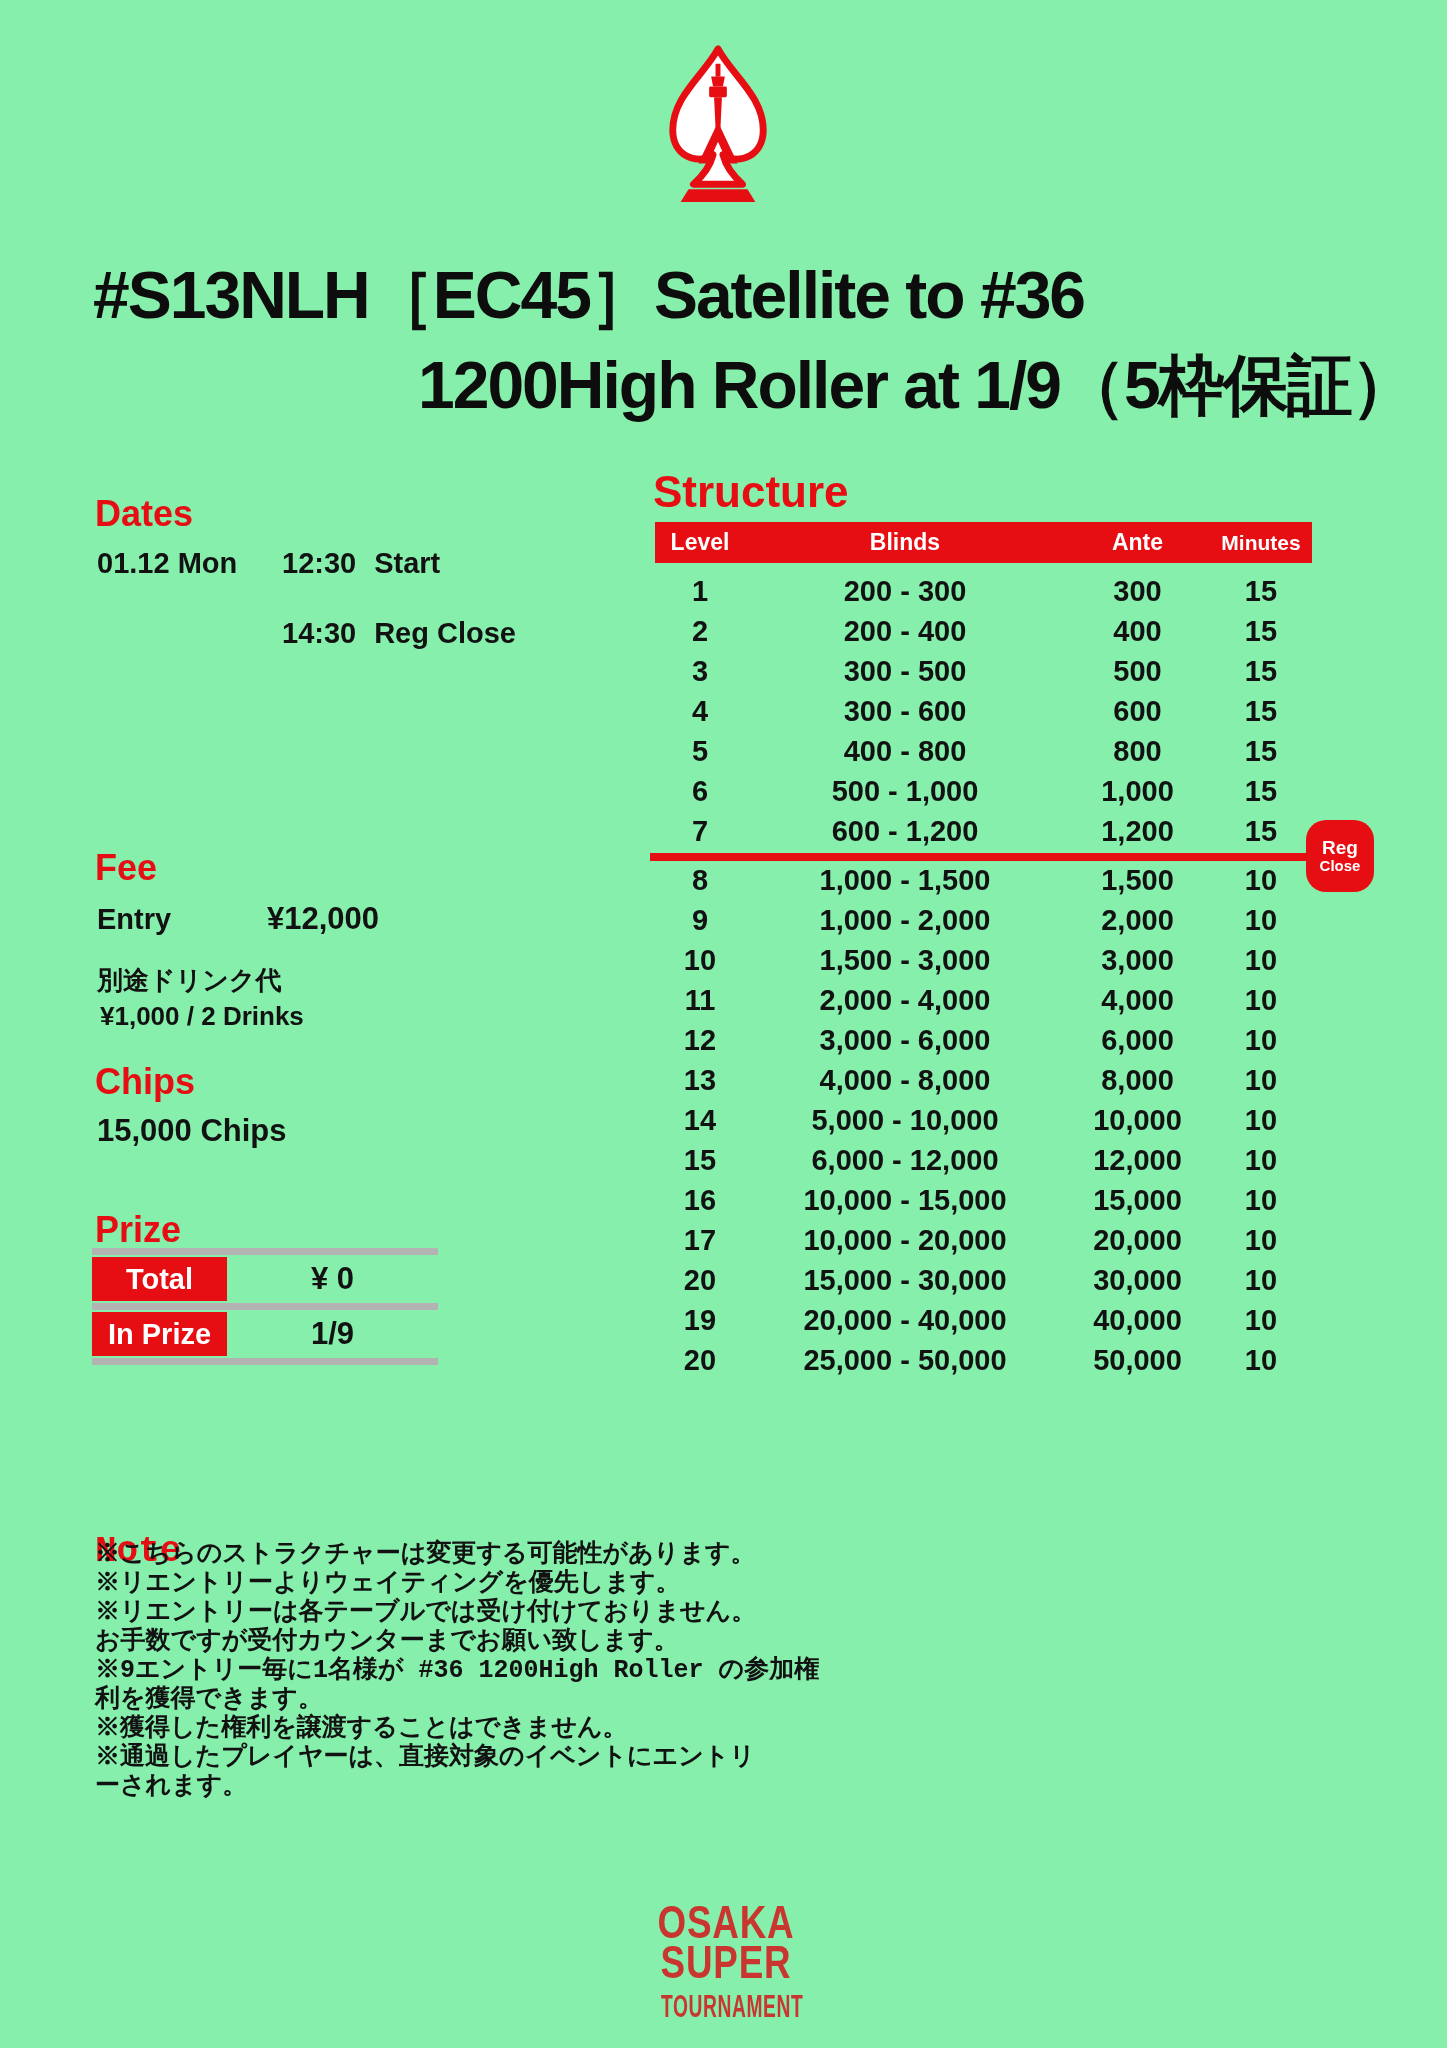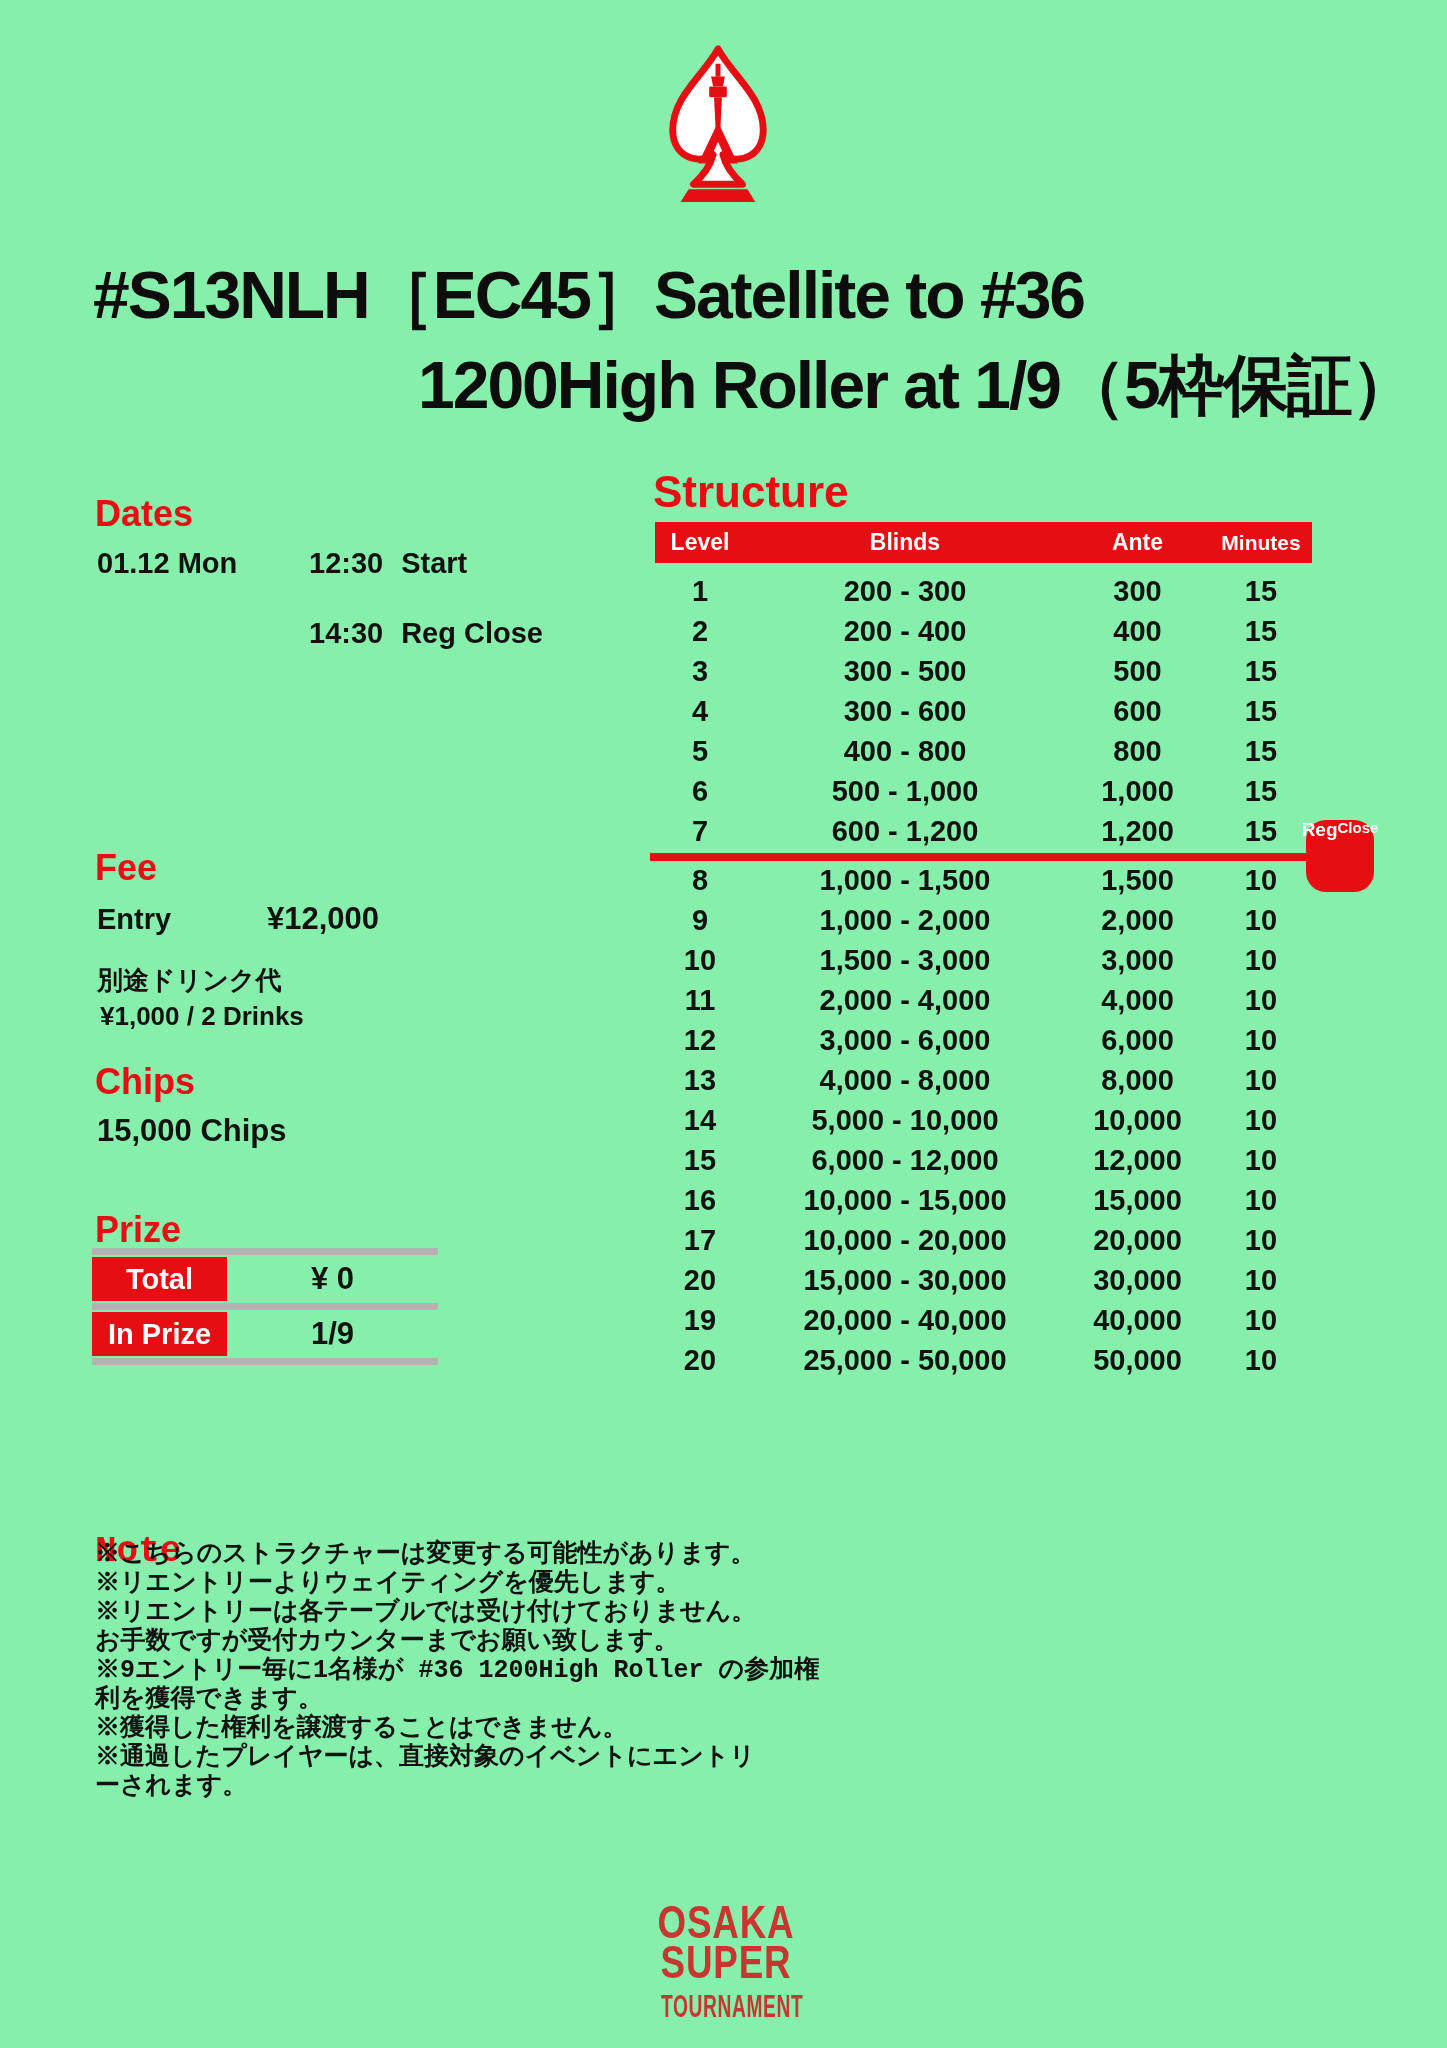--- a/index.html
+++ b/index.html
@@ -27,21 +27,21 @@
   .title-line{font-weight:bold;white-space:nowrap;letter-spacing:-2px;font-size:66px;line-height:1;color:#0d0d0d;}
   .title-line-1{left:93px;top:262px;}
   .title-line-2{left:418px;top:352px;}
 
   
   .sec-h{font-weight:bold;color:var(--red);font-size:36px;line-height:1;white-space:nowrap;}
 
   
   .dates-h{left:95px;top:496px;}
   .dates-date{left:97px;top:547px;font-size:29px;font-weight:bold;white-space:nowrap;}
-  .dates-rows{left:282px;top:547px;margin-left:27px;}
+  .dates-rows{left:282px;top:547px;}
   .dates-row{display:flex;gap:18px;height:34px;margin-bottom:36px;font-size:29px;font-weight:bold;white-space:nowrap;}
 
   
   .fee-h{left:95px;top:850px;}
   .fee-entry-label{left:97px;top:903px;font-size:29px;font-weight:bold;text-align:center;}
   .fee-entry-value{left:267px;top:901px;font-size:31px;font-weight:bold;white-space:nowrap;}
   .fee-drink-1{left:97px;top:963px;font-size:26px;font-weight:bold;white-space:nowrap;}
   .fee-drink-2{left:100px;top:1001px;font-size:26px;font-weight:bold;white-space:nowrap;}
 
   
@@ -68,21 +68,21 @@
   .struct-head{left:655px;top:522px;width:657px;height:41px;background:var(--red);color:#fff;
                display:grid;grid-template-columns:90px 320px 145px 102px;align-items:center;}
   .struct-head span{display:block;text-align:center;font-weight:bold;font-size:23px;}
   .struct-head span:nth-child(4){font-size:21px;}
   .struct-rows{left:655px;top:571px;width:657px;}
   .struct-row{height:40px;display:grid;grid-template-columns:90px 320px 145px 102px;align-items:center;}
   .struct-row:nth-child(8){margin-top:9px;}
   .struct-row span{display:block;text-align:center;font-weight:bold;font-size:29px;white-space:nowrap;}
   .reg-line{left:650px;top:853px;width:668px;height:8px;background:var(--red);}
   .reg-badge{left:1306px;top:820px;width:68px;height:72px;background:var(--red);border-radius:20px;
-             color:#fff;display:flex;flex-direction:row;align-items:flex-start;justify-content:center;
+             color:#fff;display:flex;flex-direction:column;align-items:center;justify-content:center;
              font-weight:bold;line-height:1.05;}
   .reg-badge .l1{font-size:19px;}
   .reg-badge .l2{font-size:15px;}
 
   
   .bottom-logo{left:621px;top:1902px;width:210px;text-align:center;color:var(--logo-red);font-weight:bold;}
   .bl{display:block;white-space:nowrap;}
   .bl-1,.bl-2{font-size:46px;line-height:40px;transform:scaleX(.80);transform-origin:center;letter-spacing:1px;}
   .bl-3{font-size:31px;line-height:34px;margin-top:8px;transform:scaleX(.62);transform-origin:center;letter-spacing:1px;}
 </style>

